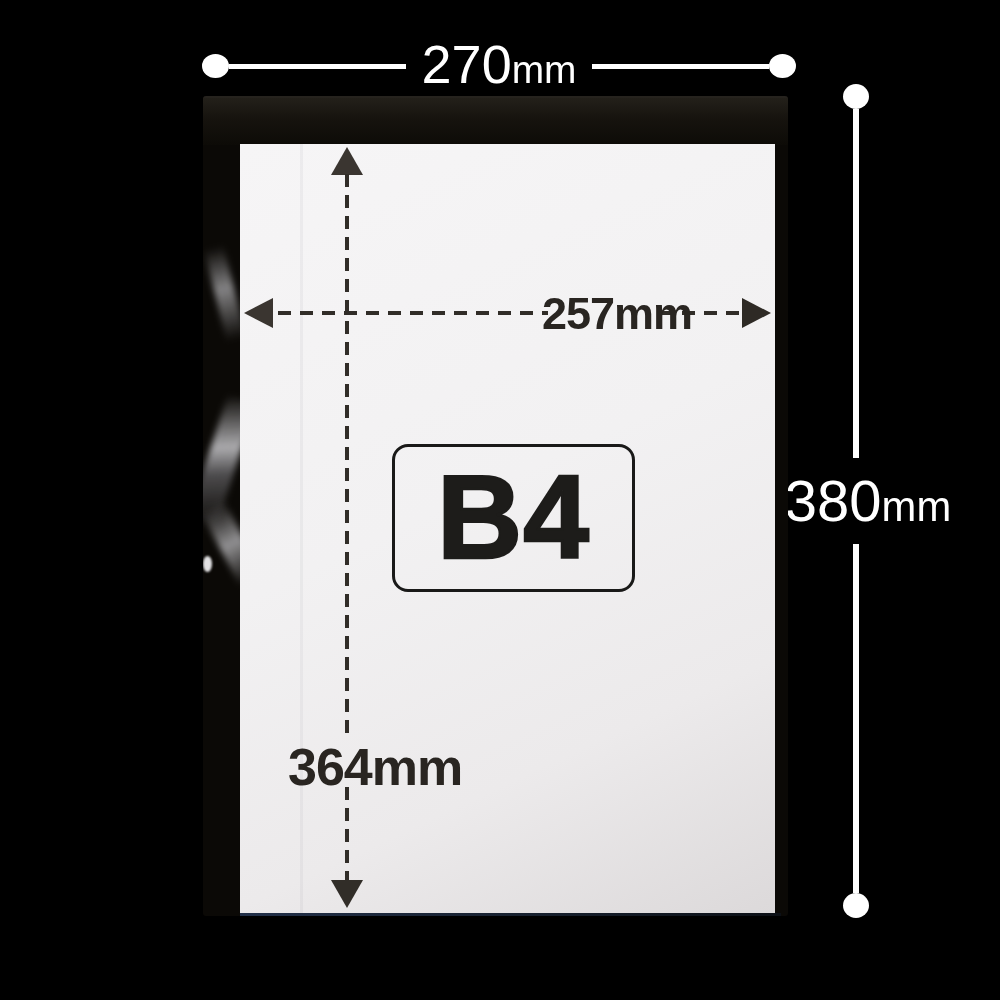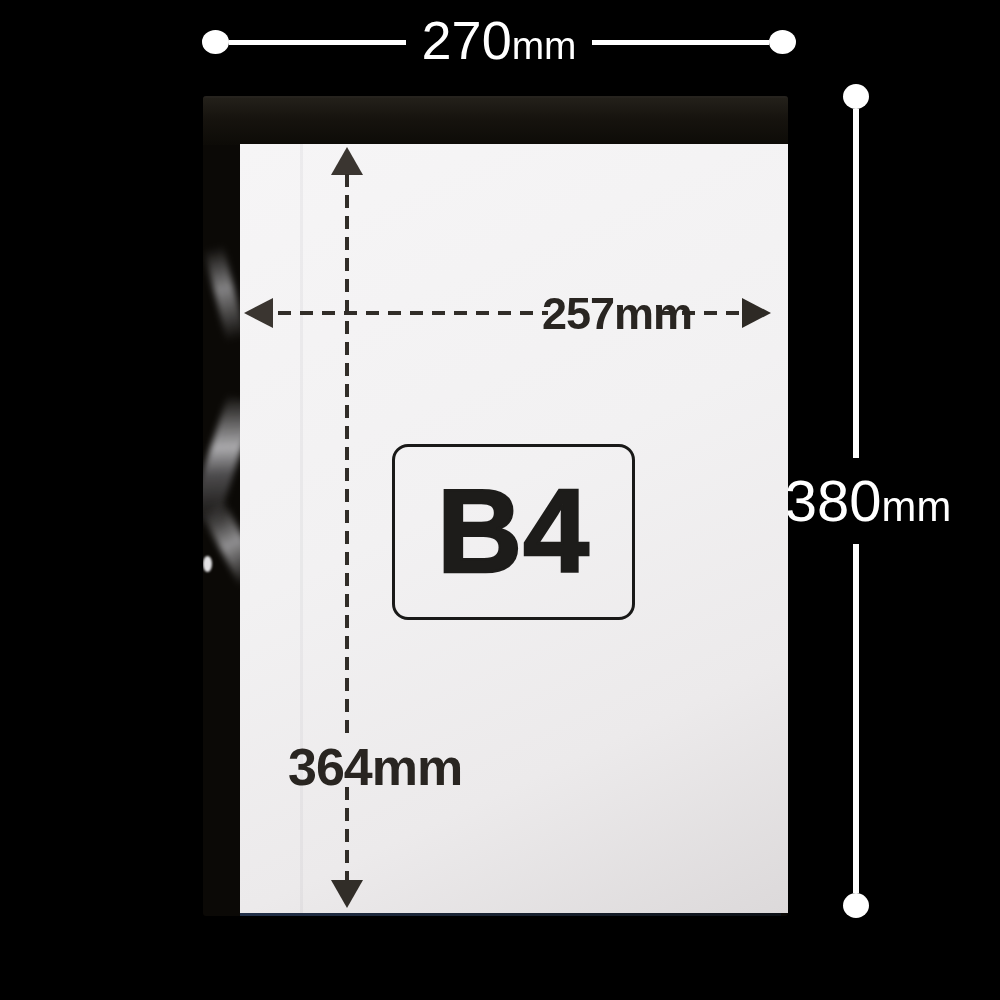--- a/index.html
+++ b/index.html
@@ -3,21 +3,21 @@
 <meta charset="utf-8">
 <style>
   html,body{margin:0;padding:0;background:#000;}
   .stage{
     position:relative;width:1000px;height:1000px;background:#000000;
     overflow:hidden;font-family:"Liberation Sans",sans-serif;
     -webkit-font-smoothing:antialiased;
   }
   
   .h-dim{
-    position:absolute;left:202px;top:16px;width:594px;height:52px;
+    position:absolute;left:202px;top:40px;width:594px;height:52px;
     display:flex;flex-direction:row;align-items:center;
   }
   .v-dim{
     position:absolute;left:786px;top:84px;width:140px;height:834px;
     display:flex;flex-direction:column;align-items:center;
   }
   .dim-dot{width:27px;height:24px;background:#ffffff;border-radius:50%;flex:0 0 auto;}
   .v-dim .dim-dot{width:26px;height:25px;}
   .h-dim .dim-seg{flex:1 1 auto;height:5px;background:#ffffff;}
   .v-dim .dim-seg{flex:1 1 auto;width:6px;background:#ffffff;}
@@ -44,21 +44,20 @@
   .w2{left:4px;top:300px;width:30px;height:130px;transform:rotate(18deg);
       background:linear-gradient(160deg,rgba(255,255,255,0) 0%,rgba(240,240,245,0.7) 40%,rgba(200,200,210,0.35) 60%,rgba(255,255,255,0) 100%);}
   .w3{left:16px;top:405px;width:26px;height:85px;transform:rotate(-28deg);
       background:linear-gradient(180deg,rgba(255,255,255,0) 0%,rgba(235,235,240,0.6) 50%,rgba(255,255,255,0) 100%);}
   .w4{left:0px;top:460px;width:9px;height:16px;border-radius:50%;
       background:rgba(250,250,252,0.9);filter:blur(1px);}
   
   .paper{
     position:absolute;left:37px;top:48px;width:535px;height:769px;
     background:linear-gradient(155deg,#f6f5f6 0%,#f2f1f2 45%,#eceaeb 75%,#dcd9da 100%);
-    padding-left:15px;
   }
   .paper-crease{
     position:absolute;left:60px;top:0;width:3px;height:100%;
     background:rgba(120,120,125,0.07);
   }
   .bag-bottom-edge{
     position:absolute;left:37px;top:817px;width:541px;height:3px;
     background:linear-gradient(90deg,#223049 0%,#17202e 55%,#0c1016 100%);
   }
   
@@ -80,21 +79,21 @@
   .arr-left{left:4px;top:154px;border-top:15px solid transparent;border-bottom:15px solid transparent;border-right:29px solid #3a3530;}
   .arr-right{left:502px;top:154px;border-top:15px solid transparent;border-bottom:15px solid transparent;border-left:29px solid #2e2a25;}
   .inner-label{
     position:absolute;color:#292521;font-weight:bold;line-height:1;
     white-space:nowrap;letter-spacing:-1px;
   }
   .label-w{left:302px;top:147px;font-size:45px;}
   .label-h{left:48px;top:597px;font-size:52px;}
   
   .size-box{
-    position:absolute;left:152px;top:300px;width:243px;height:176px;
+    position:absolute;left:152px;top:300px;width:243px;height:148px;
     border:3px solid #191918;border-radius:16px;box-sizing:border-box;
     display:flex;flex-direction:column;align-items:center;justify-content:center;
   }
   .size-main{
     font-size:118px;font-weight:bold;color:#1d1c1a;line-height:0.88;
     letter-spacing:1px;-webkit-text-stroke:2.5px #1d1c1a;
   }
   .size-caption{
     font-size:32px;font-weight:bold;color:#1d1c1a;letter-spacing:3px;
     margin-top:4px;-webkit-text-stroke:0.8px #1d1c1a;

